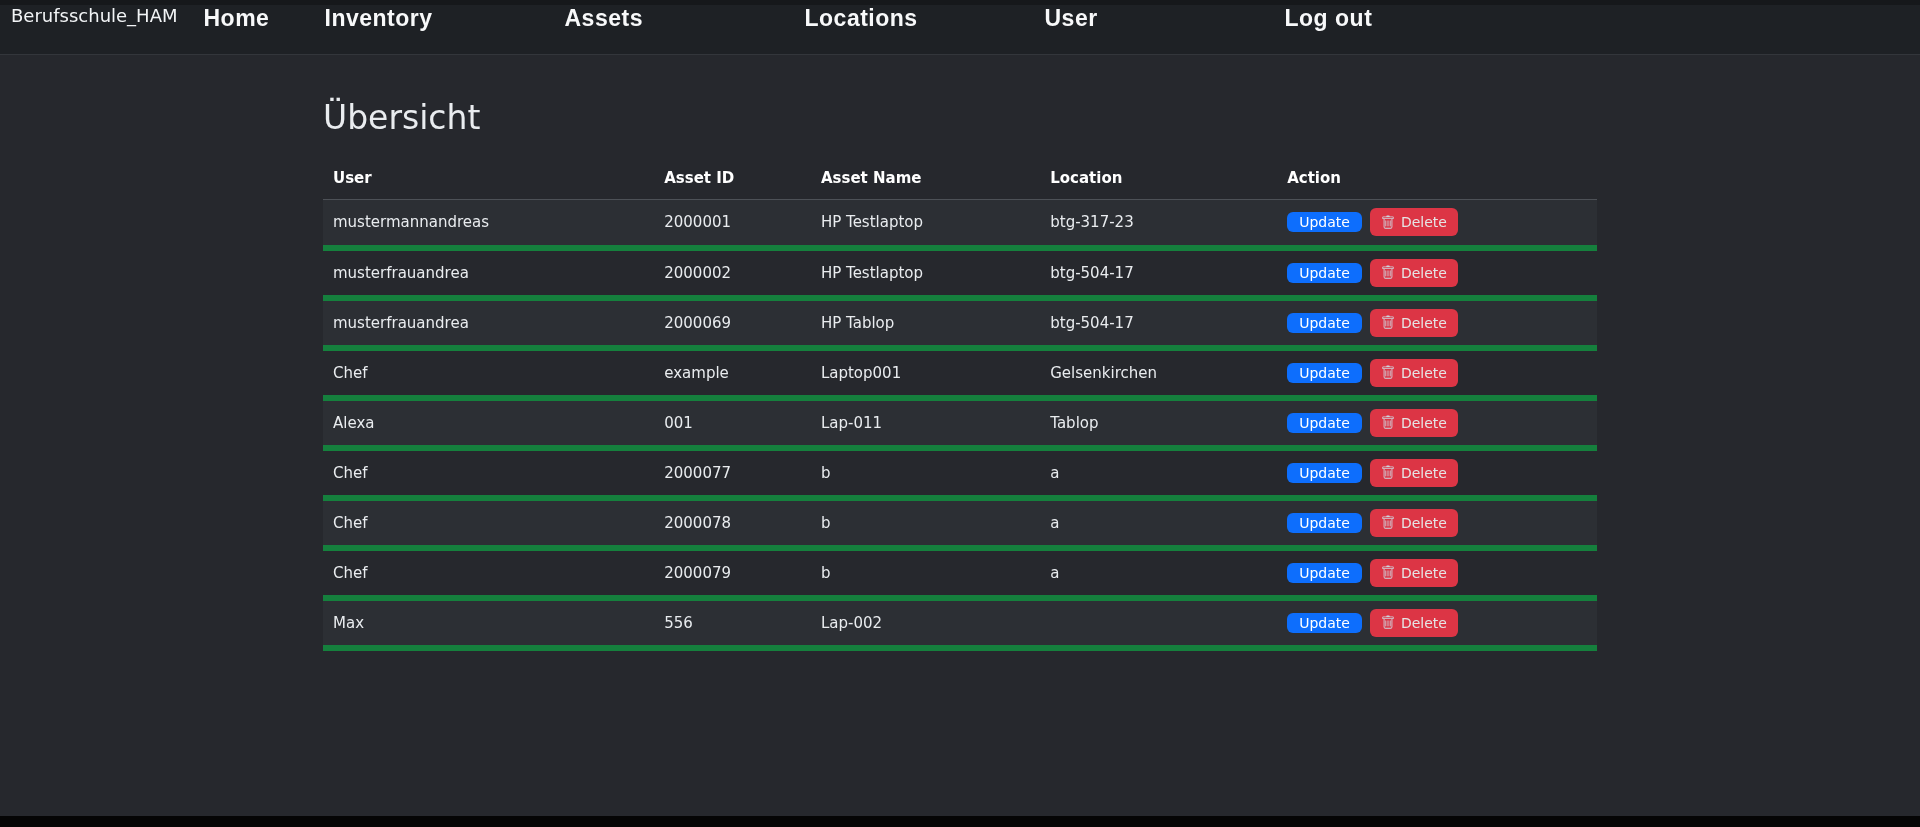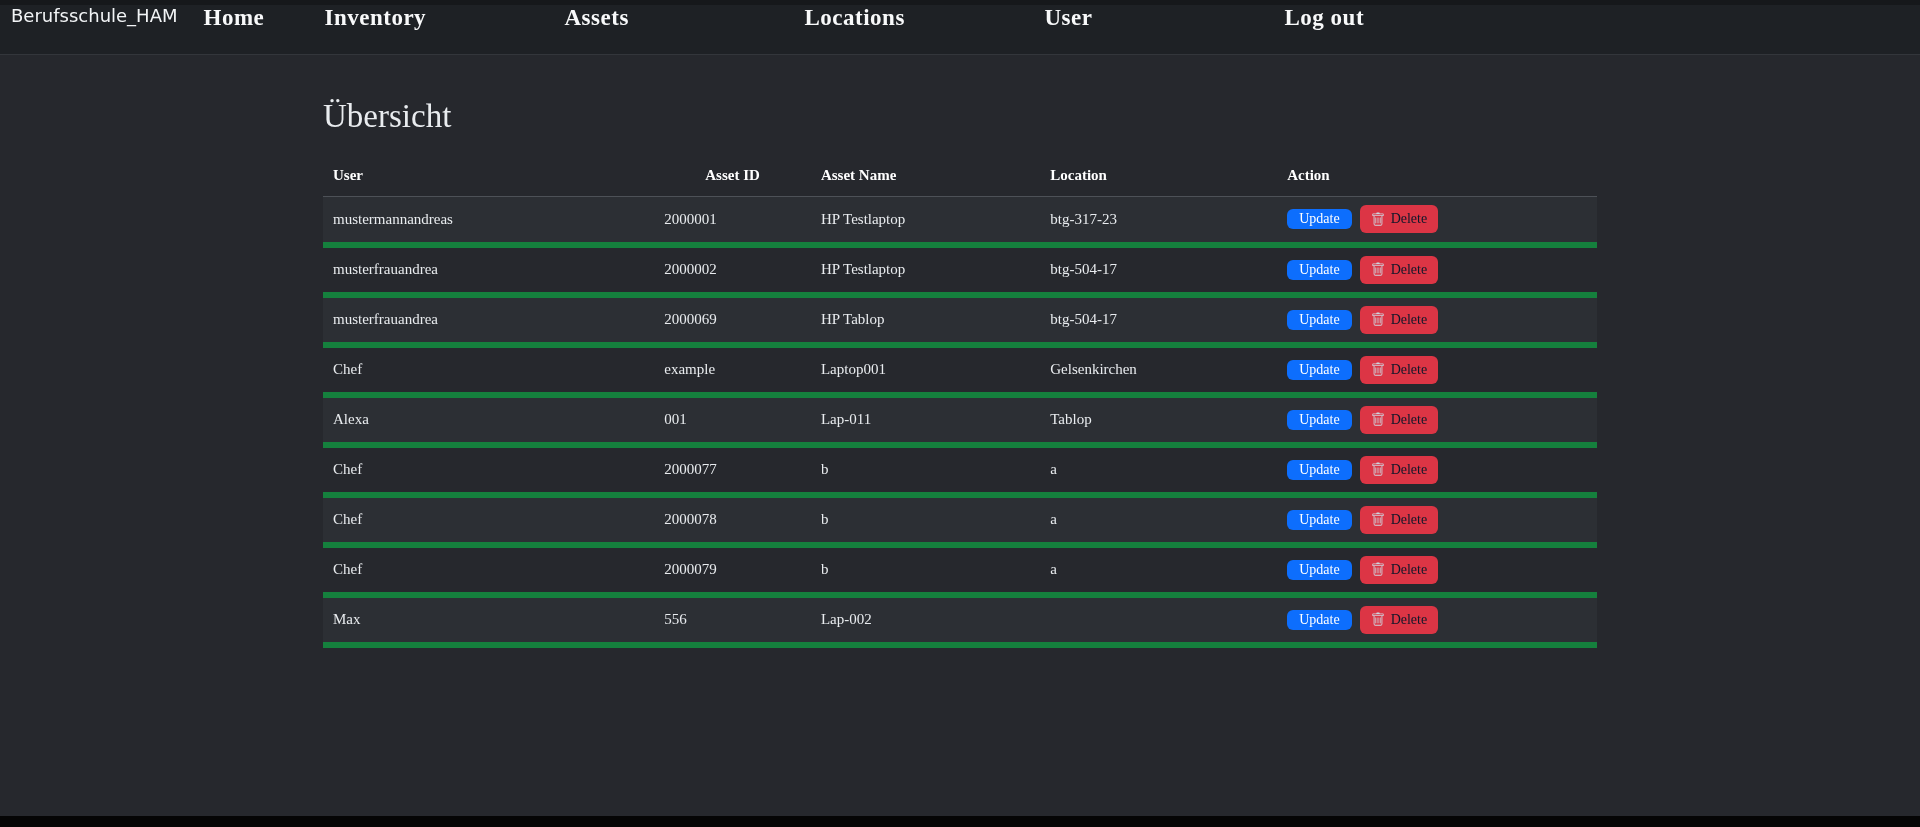--- a/index.html
+++ b/index.html
@@ -19,29 +19,29 @@
     border-bottom: 1px solid #33363b;
     display: flex; align-items: flex-start;
     padding-left: 11px;
   }
   .brand {
     color: #f2f4f6; font-size: 18px; text-decoration: none;
     margin-right: 26px; white-space: nowrap; cursor: pointer;
   }
   .nav { display: flex; align-items: center; }
   .nav-item {
-    font-family: Liberation Serif, serif;
+    font-family: Liberation Sans, sans-serif;
     font-weight: bold; font-size: 23px; letter-spacing: 0.5px;
     color: #f8f9fa; text-decoration: none; cursor: pointer;
     width: 240px; white-space: nowrap;
   }
   .nav-item:first-child { width: 121px; }
 
   
-  .container { width: 1274px; margin: 0 auto; font-family: Liberation Serif, serif; }
+  .container { width: 1274px; margin: 0 auto; }
   .page-title {
     font-size: 33px; font-weight: 500; color: #e9ecef;
     margin: 43px 0 22px 0;
   }
 
   
   .toolbar { display: flex; gap: 10px; margin-bottom: 36px; }
   .btn-o {
     background: transparent; border: 1px solid; border-radius: 7px;
     padding: 7px 13px; font-size: 15px; cursor: pointer;
@@ -53,32 +53,32 @@
 
   
   table { width: 100%; border-collapse: collapse; font-size: 15px; color: #e9ecef; }
   th {
     text-align: left; font-weight: bold; color: #ffffff;
     padding: 10px 10px 12px 10px; border-bottom: 1px solid #4d5157;
   }
   td { padding: 8px 10px; border-bottom: 6px solid #15803d; height: 48px; }
   tbody tr:nth-child(odd) { background: #2c2f34; }
   .col-user { width: 26%; }
-  .col-assetid { width: 12.3%; text-align: center; }
+  .col-assetid { width: 12.3%; }
   .col-assetname { width: 18%; }
   .col-location { width: 18.6%; }
   .col-action { width: 25.1%; }
 
   
   .btn-update {
     background: #0d6efd; color: #fff; border: none; border-radius: 6px;
     padding: 2px 12px; font-size: 14px; cursor: pointer; font-family: inherit;
   }
   .btn-delete {
-    background: #dc3545; color: #0f172a; border: none; border-radius: 6px;
+    background: #dc3545; color: #e5e5e5; border: none; border-radius: 6px;
     padding: 6px 11px; font-size: 14px; cursor: pointer; font-family: inherit;
     margin-left: 8px; display: inline-flex; align-items: center; gap: 6px;
     vertical-align: middle;
   }
   .btn-update { vertical-align: middle; }
   .trash-icon { display: inline-flex; }
   .trash-icon svg { width: 14px; height: 15px; fill: #ccd6e0; }
 </style>
 </head>
 <body>

